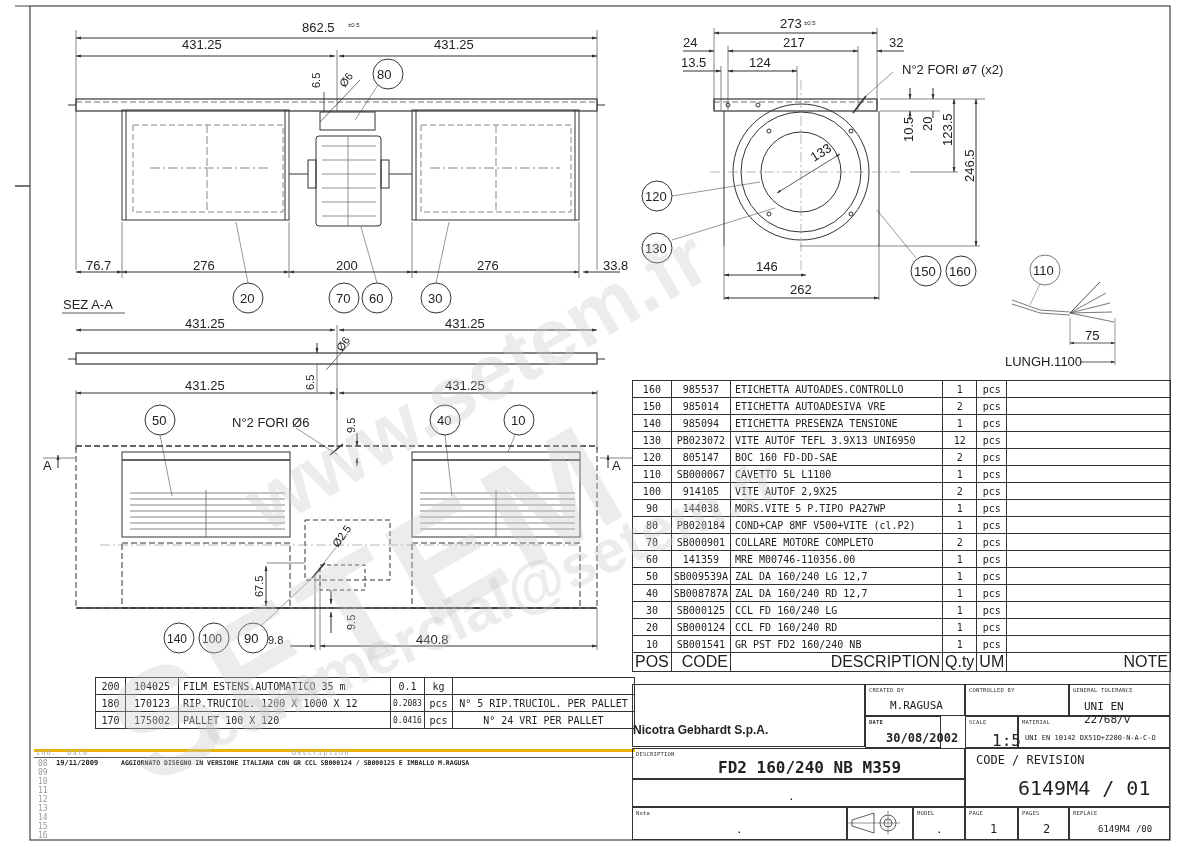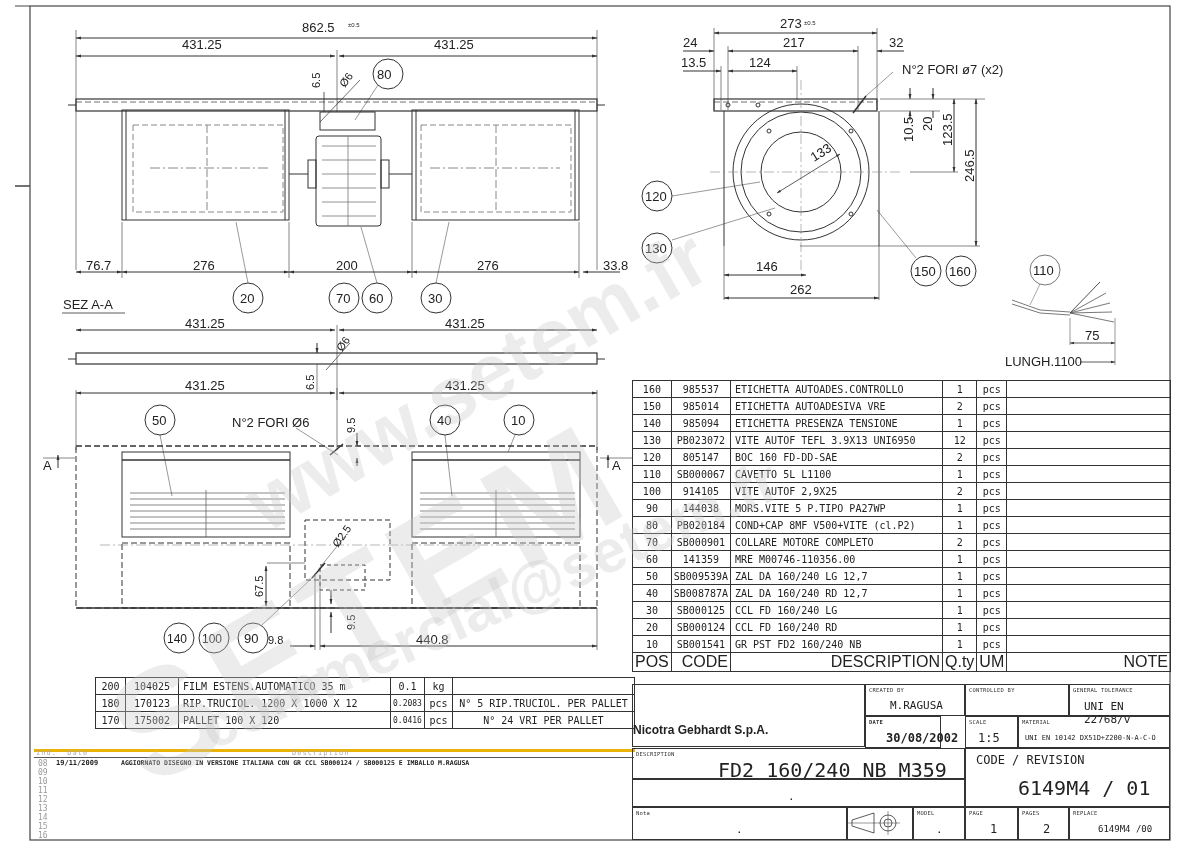--- a/index.html
+++ b/index.html
@@ -604,30 +604,30 @@
   <div class="tb" style="left:1069px; top:684px; width:101px; height:32px;">
     <span class="lbl">GENERAL TOLERANCE</span>
     <span class="val" style="left:14px; top:15px;">UNI EN 22768/v</span>
   </div>
   <div class="tb" style="left:865px; top:716px; width:76px; height:32px;font-weight:bold;">
     <span class="lbl">DATE</span>
     <span class="val" style="left:20px; top:14px; font-size:12px;">30/08/2002</span>
   </div>
   <div class="tb" style="left:965px; top:716px; width:53px; height:32px;">
     <span class="lbl">SCALE</span>
-    <span class="val" style="left:12px; top:14px; font-size:12px;">1:5</span>
+    <span class="val" style="left:26px; top:14px; font-size:16px;">1:5</span>
   </div>
   <div class="tb" style="left:1018px; top:716px; width:152px; height:32px;">
     <span class="lbl">MATERIAL</span>
     <span class="val" style="left:6px; top:17px; font-size:7px;">UNI EN 10142 DX51D+Z200-N-A-C-O</span>
   </div>
 
   <div class="tb" style="left:632px; top:748px; width:333px; height:31px;">
     <span class="lbl">DESCRIPTION</span>
-    <span class="val" style="left:85px; top:9px; font-size:20px;">FD2 160/240 NB M359</span>
+    <span class="val" style="left:85px; top:9px; font-size:16px;font-weight:bold;">FD2 160/240 NB M359</span>
   </div>
   <div class="tb" style="left:632px; top:779px; width:333px; height:28px;">
     <span class="val" style="left:155px; top:10px;">.</span>
   </div>
   <div class="tb" style="left:965px; top:748px; width:205px; height:59px;">
     <span class="val" style="left:10px; top:4px; font-size:12px;">CODE / REVISION</span>
     <span class="val" style="left:52px; top:27px; font-size:20px;">6149M4 / 01</span>
   </div>
 
   <div class="tb" style="left:632px; top:807px; width:215px; height:33px;">

